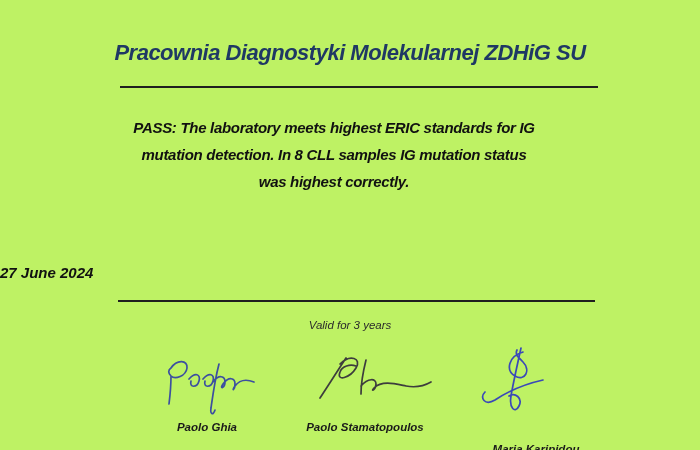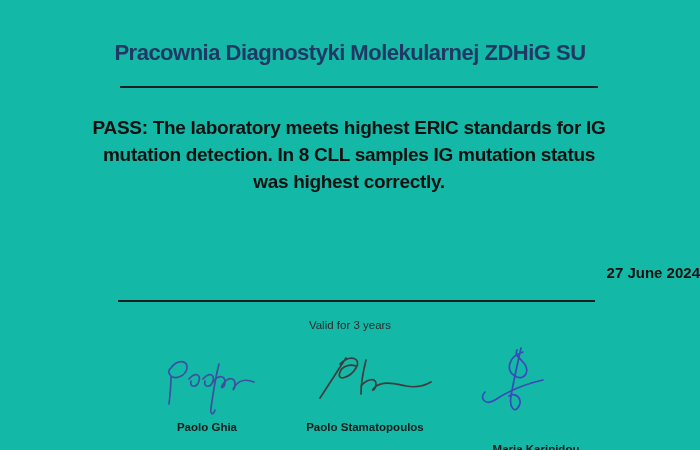--- a/index.html
+++ b/index.html
@@ -5,22 +5,23 @@
   html, body {
     margin: 0;
     padding: 0;
     background: #ffffff;
     font-family: "Liberation Sans", sans-serif;
   }
   .page {
     position: relative;
     width: 700px;
     height: 450px;
-    background: #14b8a6;
+    background: #bef264;
     overflow: hidden;
+    font-style: italic;
   }
   .title {
     position: absolute;
     top: 40px;
     left: 0;
     width: 700px;
     margin: 0;
     text-align: center;
     font-size: 22px;
     font-weight: bold;
@@ -29,35 +30,35 @@
   }
   .rule {
     position: absolute;
     background: #1f1f1f;
   }
   .rule-1 { top: 86px; left: 120px; width: 478px; height: 2px; }
   .rule-2 { top: 300px; left: 118px; width: 477px; height: 2px; }
   .statement {
     position: absolute;
     top: 114px;
-    left: 15px;
+    left: 0;
     width: 668px;
     text-align: center;
-    font-size: 19px;
+    font-size: 15px;
     font-weight: bold;
     letter-spacing: -0.3px;
     line-height: 27px;
     color: #111111;
   }
   .date {
     position: absolute;
     top: 264px;
     left: 0;
     width: 700px;
-    text-align: right;
+    text-align: left;
     font-size: 15px;
     font-weight: bold;
     color: #111111;
   }
   .validity {
     position: absolute;
     top: 319px;
     left: 0;
     width: 700px;
     text-align: center;

